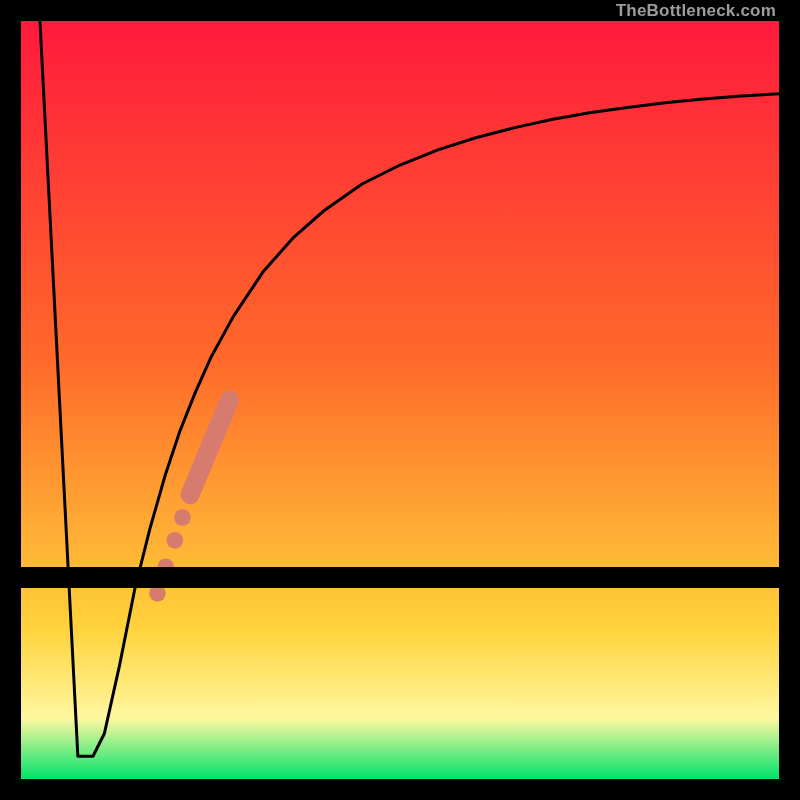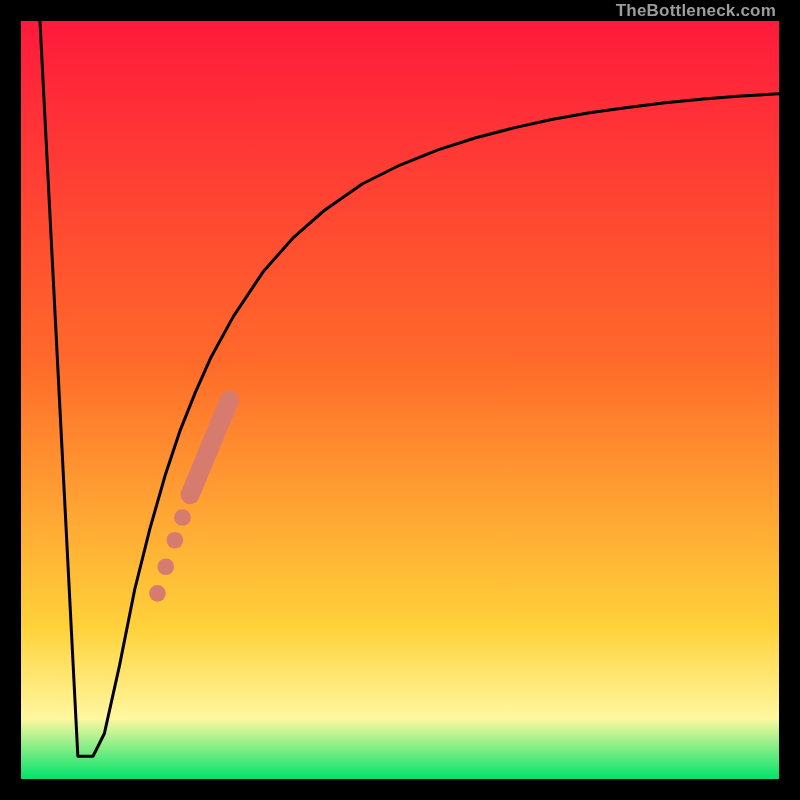--- a/index.html
+++ b/index.html
@@ -7,21 +7,21 @@
     padding: 0;
     width: 800px;
     height: 800px;
     overflow: hidden;
     background: #000;
     font-family: Arial, Helvetica, sans-serif;
   }
   .chart-container {
     position: relative;
     width: 800px;
-    height: 800px;
+    height: 588px;
   }
   .frame {
     position: absolute;
     box-sizing: border-box;
     background: #000;
   }
   .frame.top    { left: 0; top: 0; width: 800px; height: 21px; }
   .frame.bottom { left: 0; bottom: 0; width: 800px; height: 21px; }
   .frame.left   { left: 0; top: 0; width: 21px; height: 800px; }
   .frame.right  { right: 0; top: 0; width: 21px; height: 800px; }

